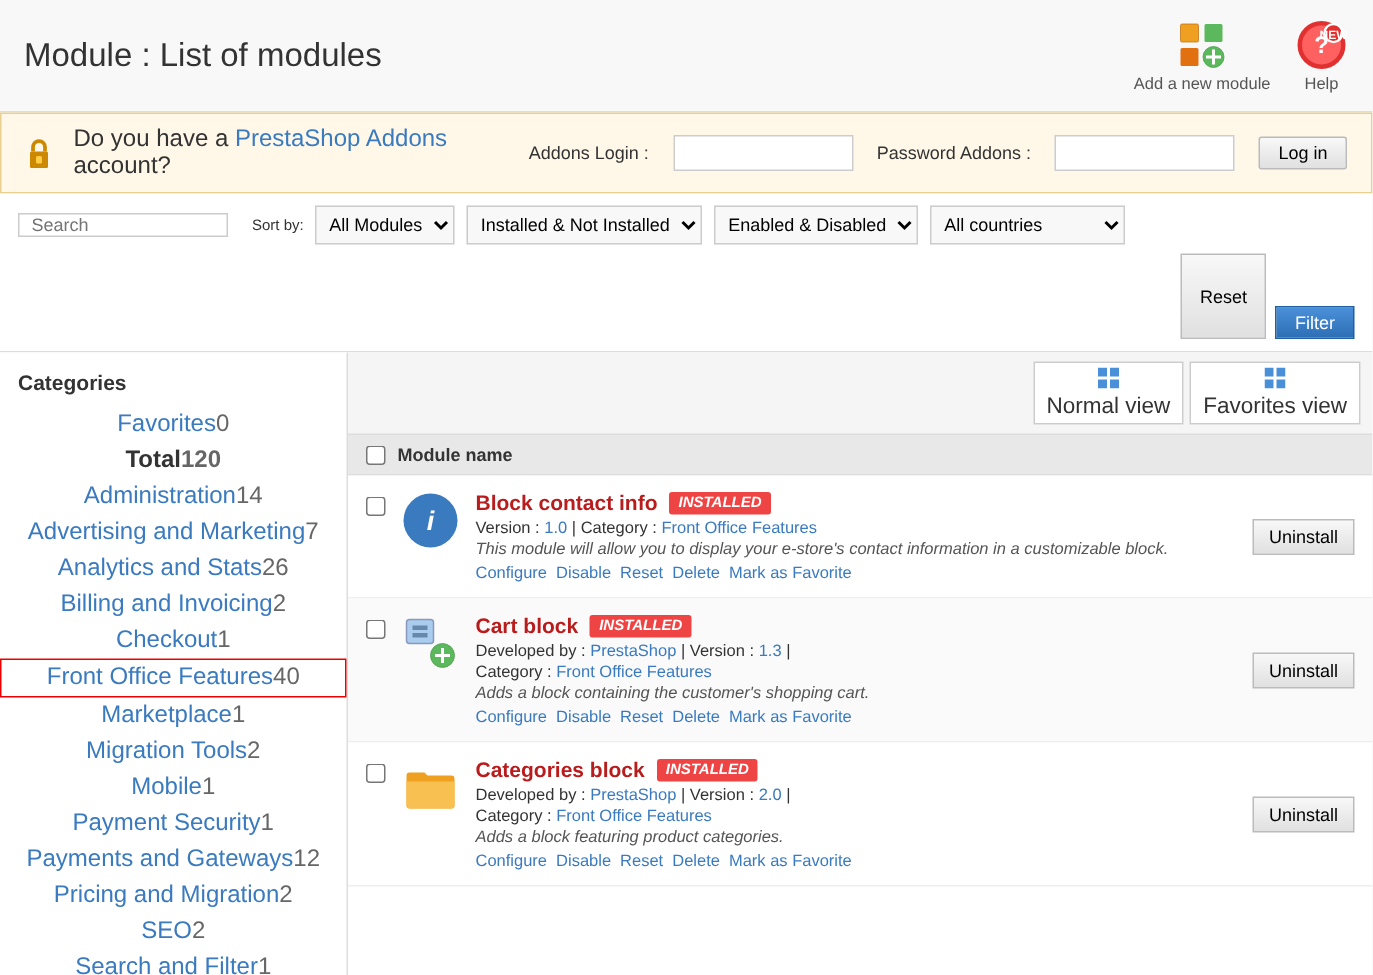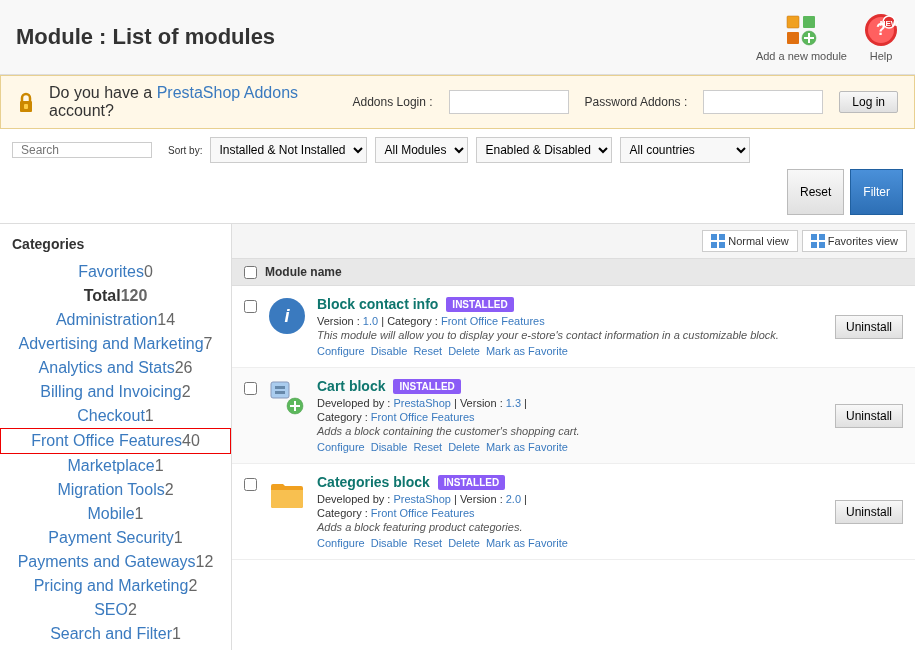--- a/index.html
+++ b/index.html
@@ -1,20 +1,20 @@
 <!DOCTYPE html>
 <html><head>
   <meta charset="utf-8">
   <style>
     * { box-sizing: border-box; margin: 0; padding: 0; }
     body { font-family: Arial, sans-serif; font-size: 12px; background: #f0f0f0; color: #333; }
 
     
     .header { background: #f8f8f8; border-bottom: 1px solid #ddd; padding: 12px 16px; display: flex; align-items: center; justify-content: space-between; }
-    .header-title { font-size: 22px; font-weight: bold; color: #333; }
+    .header-title { font-size: 22px; font-weight: normal; color: #333; }
     .header-actions { display: flex; gap: 16px; align-items: center; }
     .header-action { display: flex; flex-direction: column; align-items: center; cursor: pointer; font-size: 11px; color: #555; }
     .header-action-icon { width: 36px; height: 36px; margin-bottom: 2px; }
 
     
     .addons-bar { background: #fff8e8; border: 1px solid #e8d090; padding: 8px 16px; display: flex; align-items: center; gap: 8px; }
     .addons-text { font-size: 16px; color: #333; flex: 1; }
     .addons-text a { color: #3a7abf; text-decoration: none; }
     .addons-login-section { display: flex; align-items: center; gap: 16px; }
     .addons-label { font-size: 12px; color: #333; }
@@ -22,52 +22,52 @@
     .login-btn { background: linear-gradient(#f8f8f8, #e0e0e0); border: 1px solid #bbb; padding: 3px 12px; font-size: 12px; cursor: pointer; border-radius: 2px; }
 
     
     .filter-bar { background: #fff; border-bottom: 1px solid #ddd; padding: 8px 12px; }
     .filter-row1 { display: flex; align-items: center; gap: 8px; margin-bottom: 6px; }
     .search-input { border: 1px solid #ccc; padding: 4px 8px; font-size: 12px; width: 140px; height: 16px; color: #aaa; }
     .sort-label { font-size: 10px; color: #333; margin-left: 8px; }
     .filter-select { border: 1px solid #ccc; padding: 3px 4px; font-size: 12px; background: #f8f8f8; height: 26px; }
     .filter-row2 { display: flex; justify-content: flex-end; gap: 6px; }
     .btn-reset { background: linear-gradient(#f8f8f8, #e0e0e0); border: 1px solid #bbb; padding: 3px 12px; font-size: 12px; cursor: pointer; }
-    .btn-filter { background: linear-gradient(#4a90d9, #2d6fb5); border: 1px solid #2060a0; padding: 15px 12px; font-size: 12px; color: #fff; cursor: pointer; }
+    .btn-filter { background: linear-gradient(#4a90d9, #2d6fb5); border: 1px solid #2060a0; padding: 3px 12px; font-size: 12px; color: #fff; cursor: pointer; margin-top: 35px; }
 
     
     .main-layout { display: flex; background: #fff; }
 
     
     .sidebar { width: 232px; min-width: 232px; border-right: 1px solid #ddd; padding: 12px 0; background: #fff; }
     .sidebar-title { font-size: 14px; font-weight: bold; color: #333; padding: 0 12px 8px 12px; }
     .sidebar-item { display: flex; justify-content: center; padding: 3px 12px; cursor: pointer; text-decoration: none; color: #3a7abf; font-size: 16px; }
     .sidebar-item.active { background: #fff; border: 1px solid #e00; color: #3a7abf; }
     .sidebar-item .count { color: #666; }
     .sidebar-item.bold-item { font-weight: bold; color: #333; }
 
     
     .module-list { flex: 1; padding: 0; overflow-y: auto; }
 
     
     .view-toggle { display: flex; justify-content: flex-end; padding: 6px 8px; background: #f5f5f5; border-bottom: 1px solid #ddd; gap: 4px; }
-    .view-btn { display: flex; align-items: center; gap: 3px; padding: 3px 8px; font-size: 11px; background: #fff; border: 1px solid #ccc; cursor: pointer; color: #333; }
+    .view-btn { display: flex; align-items: center; gap: 3px; padding: 3px 8px; font-size: 15px; background: #fff; border: 1px solid #ccc; cursor: pointer; color: #333; flex-direction: column; }
 
     
     .module-table-header { background: #e8e8e8; padding: 6px 12px; font-size: 12px; font-weight: bold; color: #333; border-bottom: 1px solid #ddd; display: flex; align-items: center; gap: 8px; }
 
     
     .module-item { display: flex; align-items: flex-start; padding: 10px 12px; border-bottom: 1px solid #eee; background: #fff; gap: 10px; }
     .module-item:nth-child(even) { background: #fafafa; }
     .module-checkbox { margin-top: 4px; }
     .module-icon { width: 40px; height: 40px; min-width: 40px; display: flex; align-items: center; justify-content: center; }
     .module-content { flex: 1; }
     .module-name-row { display: flex; align-items: center; gap: 8px; margin-bottom: 3px; }
-    .module-name { font-size: 14px; font-weight: bold; color: #0f766e; }
-    .installed-badge { background: #8b5cf6; color: #fff; font-size: 10px; font-weight: bold; padding: 2px 6px; border-radius: 2px; }
+    .module-name { font-size: 14px; font-weight: bold; color: #b91c1c; }
+    .installed-badge { background: #ef4444; color: #fff; font-size: 10px; font-weight: bold; padding: 2px 6px; border-radius: 2px; font-style: italic; }
     .module-meta { font-size: 11px; color: #333; margin-bottom: 2px; }
     .module-meta span { color: #3a7abf; }
     .module-desc { font-size: 11px; color: #555; font-style: italic; margin-bottom: 4px; }
     .module-actions { display: flex; gap: 6px; }
     .module-actions a { font-size: 11px; color: #3a7abf; text-decoration: none; }
     .uninstall-btn { background: linear-gradient(#f8f8f8, #e0e0e0); border: 1px solid #bbb; padding: 4px 10px; font-size: 12px; cursor: pointer; white-space: nowrap; align-self: center; }
 
     
     .lock-svg { display: inline-block; margin-right: 6px; vertical-align: middle; }
 
@@ -120,29 +120,29 @@
     <input class="addons-input" type="password" style="">
     <button class="login-btn">Log in</button>
   </div>
 </div>
 
 <div class="filter-bar">
   <div class="filter-row1">
     <input class="search-input" type="text" placeholder="Search" style="">
     <span class="sort-label">Sort by:</span>
     <select class="filter-select">
-      <option>Installed &amp; Not Installed</option>
-      <option>Installed</option>
-      <option>Not Installed</option>
-    </select>
-    <select class="filter-select">
       <option>All Modules</option>
       <option>Name</option>
       <option>Enabled</option>
       <option>Date</option>
+    </select>
+    <select class="filter-select">
+      <option>Installed &amp; Not Installed</option>
+      <option>Installed</option>
+      <option>Not Installed</option>
     </select>
     <select class="filter-select">
       <option>Enabled &amp; Disabled</option>
       <option>Enabled</option>
       <option>Disabled</option>
     </select>
     <select class="filter-select" style="width:130px">
       <option>All countries</option>
       <option>France</option>
       <option>United States</option>
@@ -206,21 +206,21 @@
         </div>
         <div class="sidebar-item">
           <span>Payment Security</span>
           <span class="count">1</span>
         </div>
         <div class="sidebar-item">
           <span>Payments and Gateways</span>
           <span class="count">12</span>
         </div>
         <div class="sidebar-item">
-          <span>Pricing and Marketing</span>
+          <span>Pricing and Migration</span>
           <span class="count">2</span>
         </div>
         <div class="sidebar-item">
           <span>SEO</span>
           <span class="count">2</span>
         </div>
         <div class="sidebar-item">
           <span>Search and Filter</span>
           <span class="count">1</span>
         </div>

